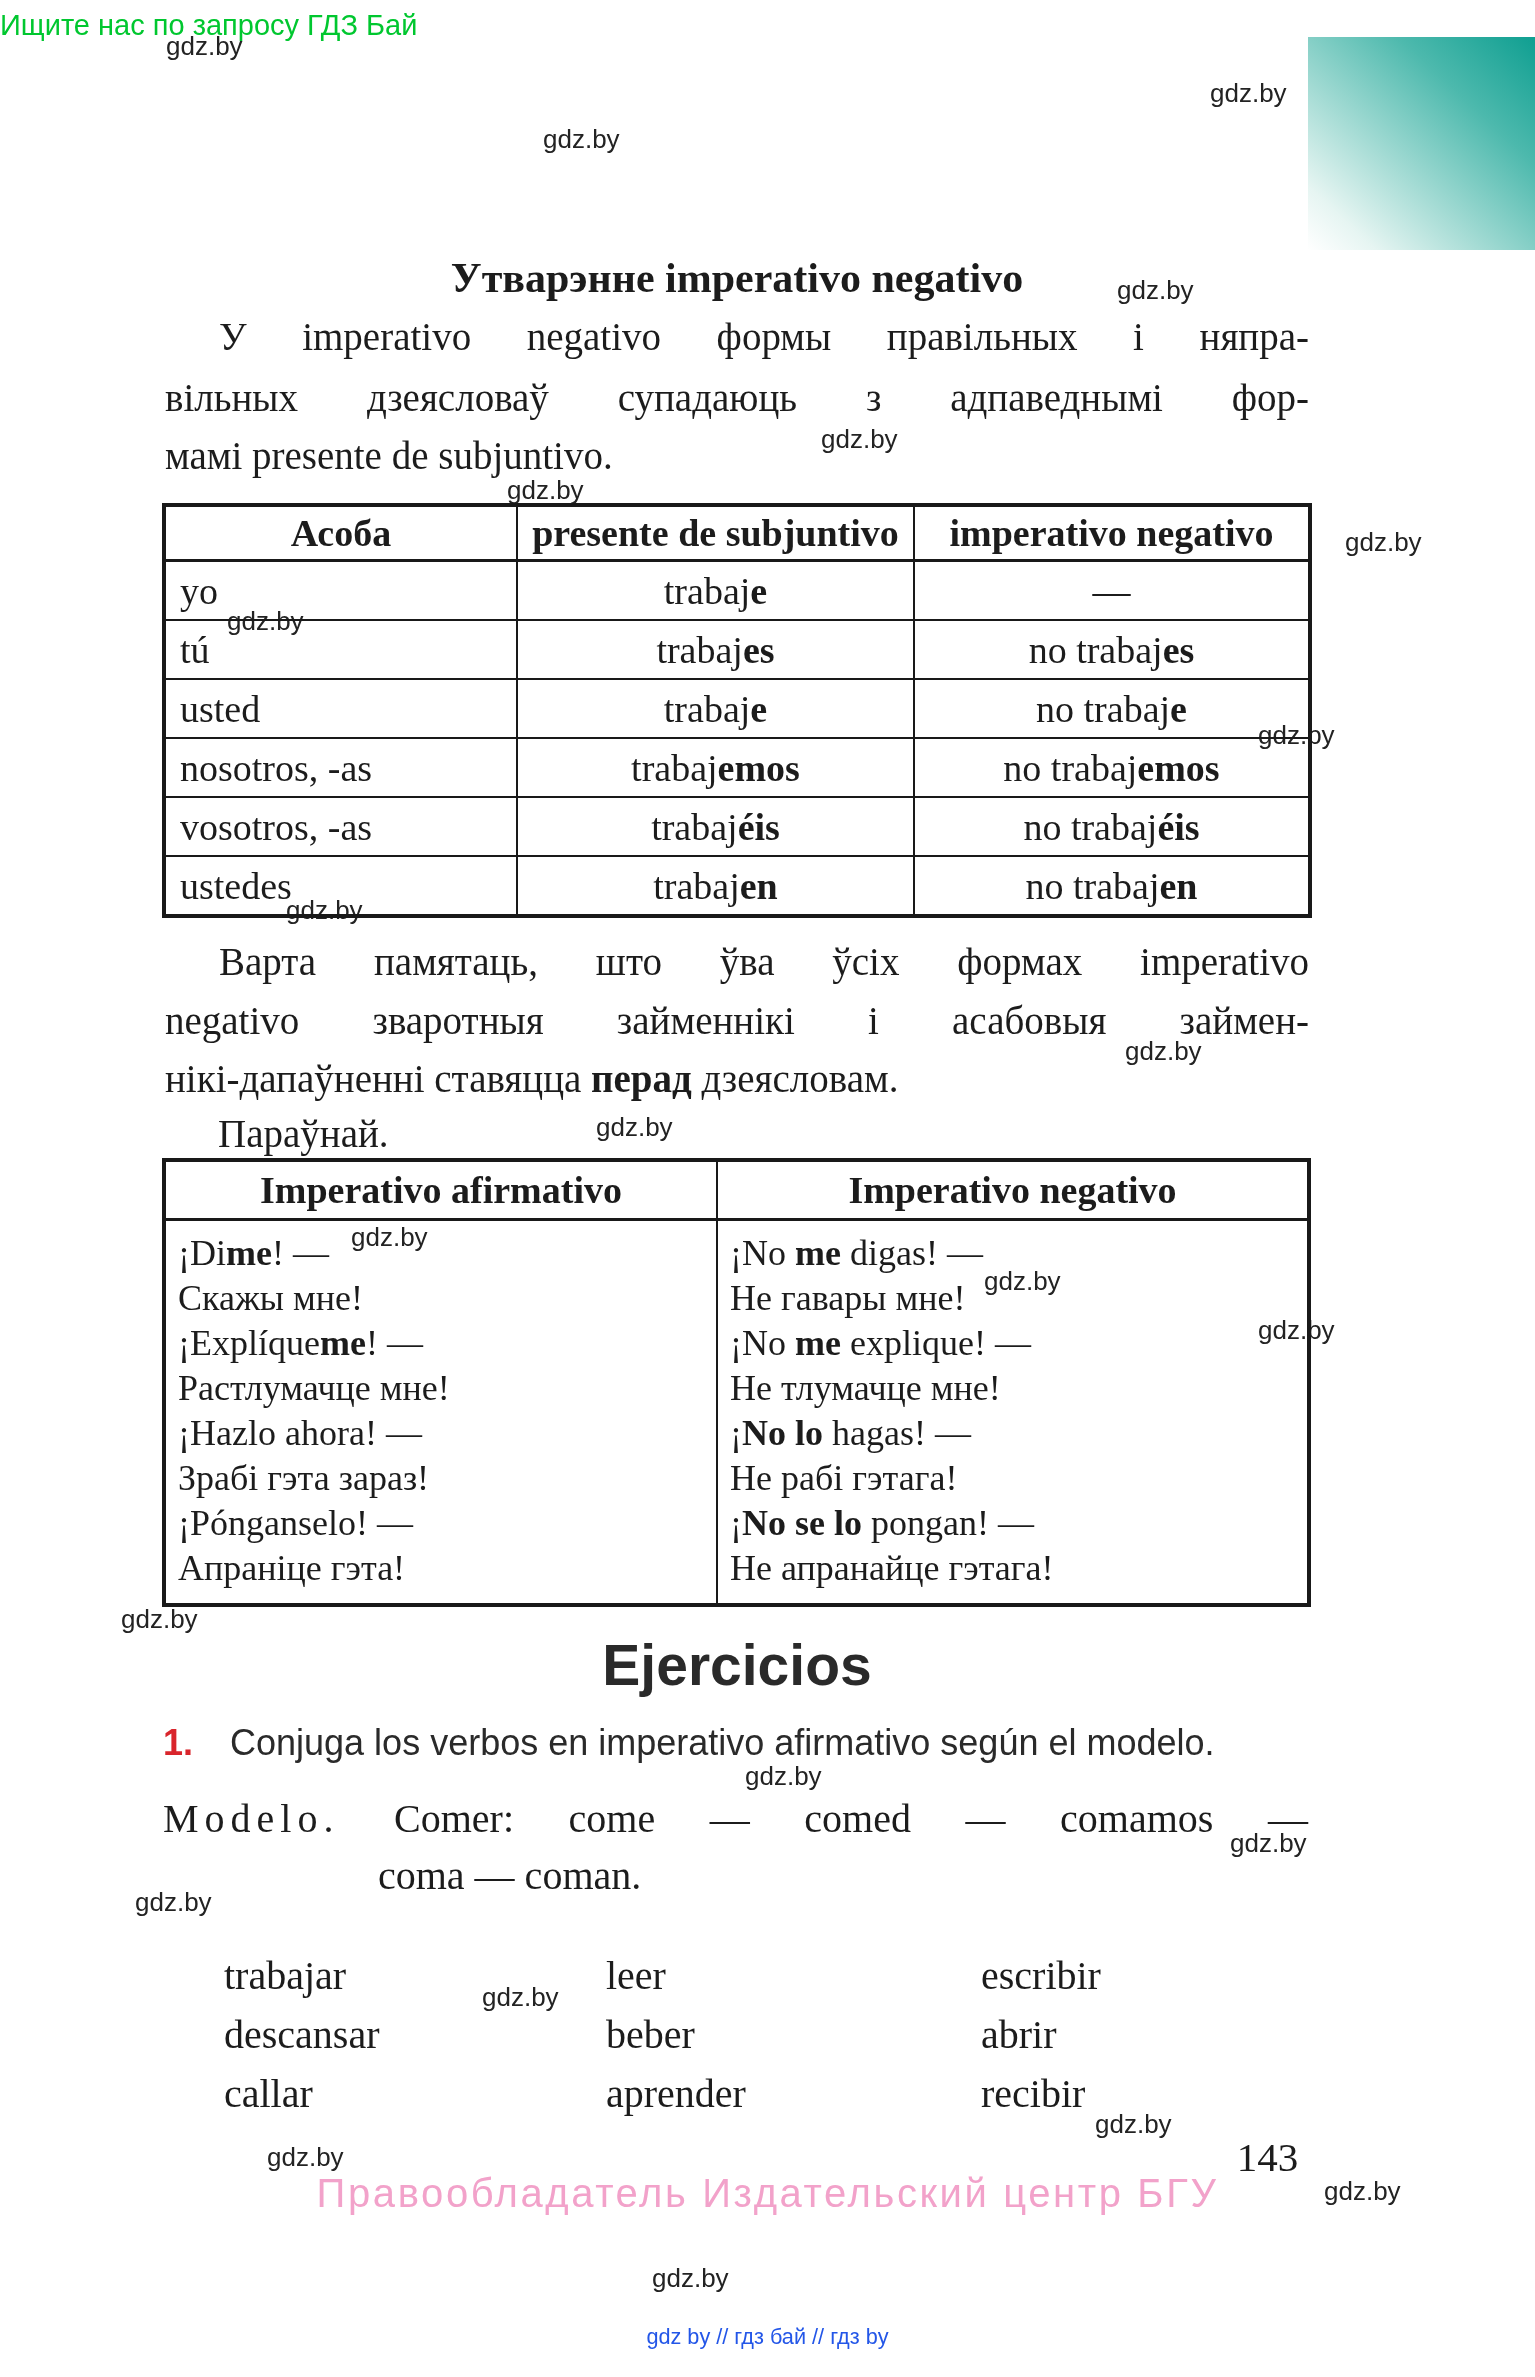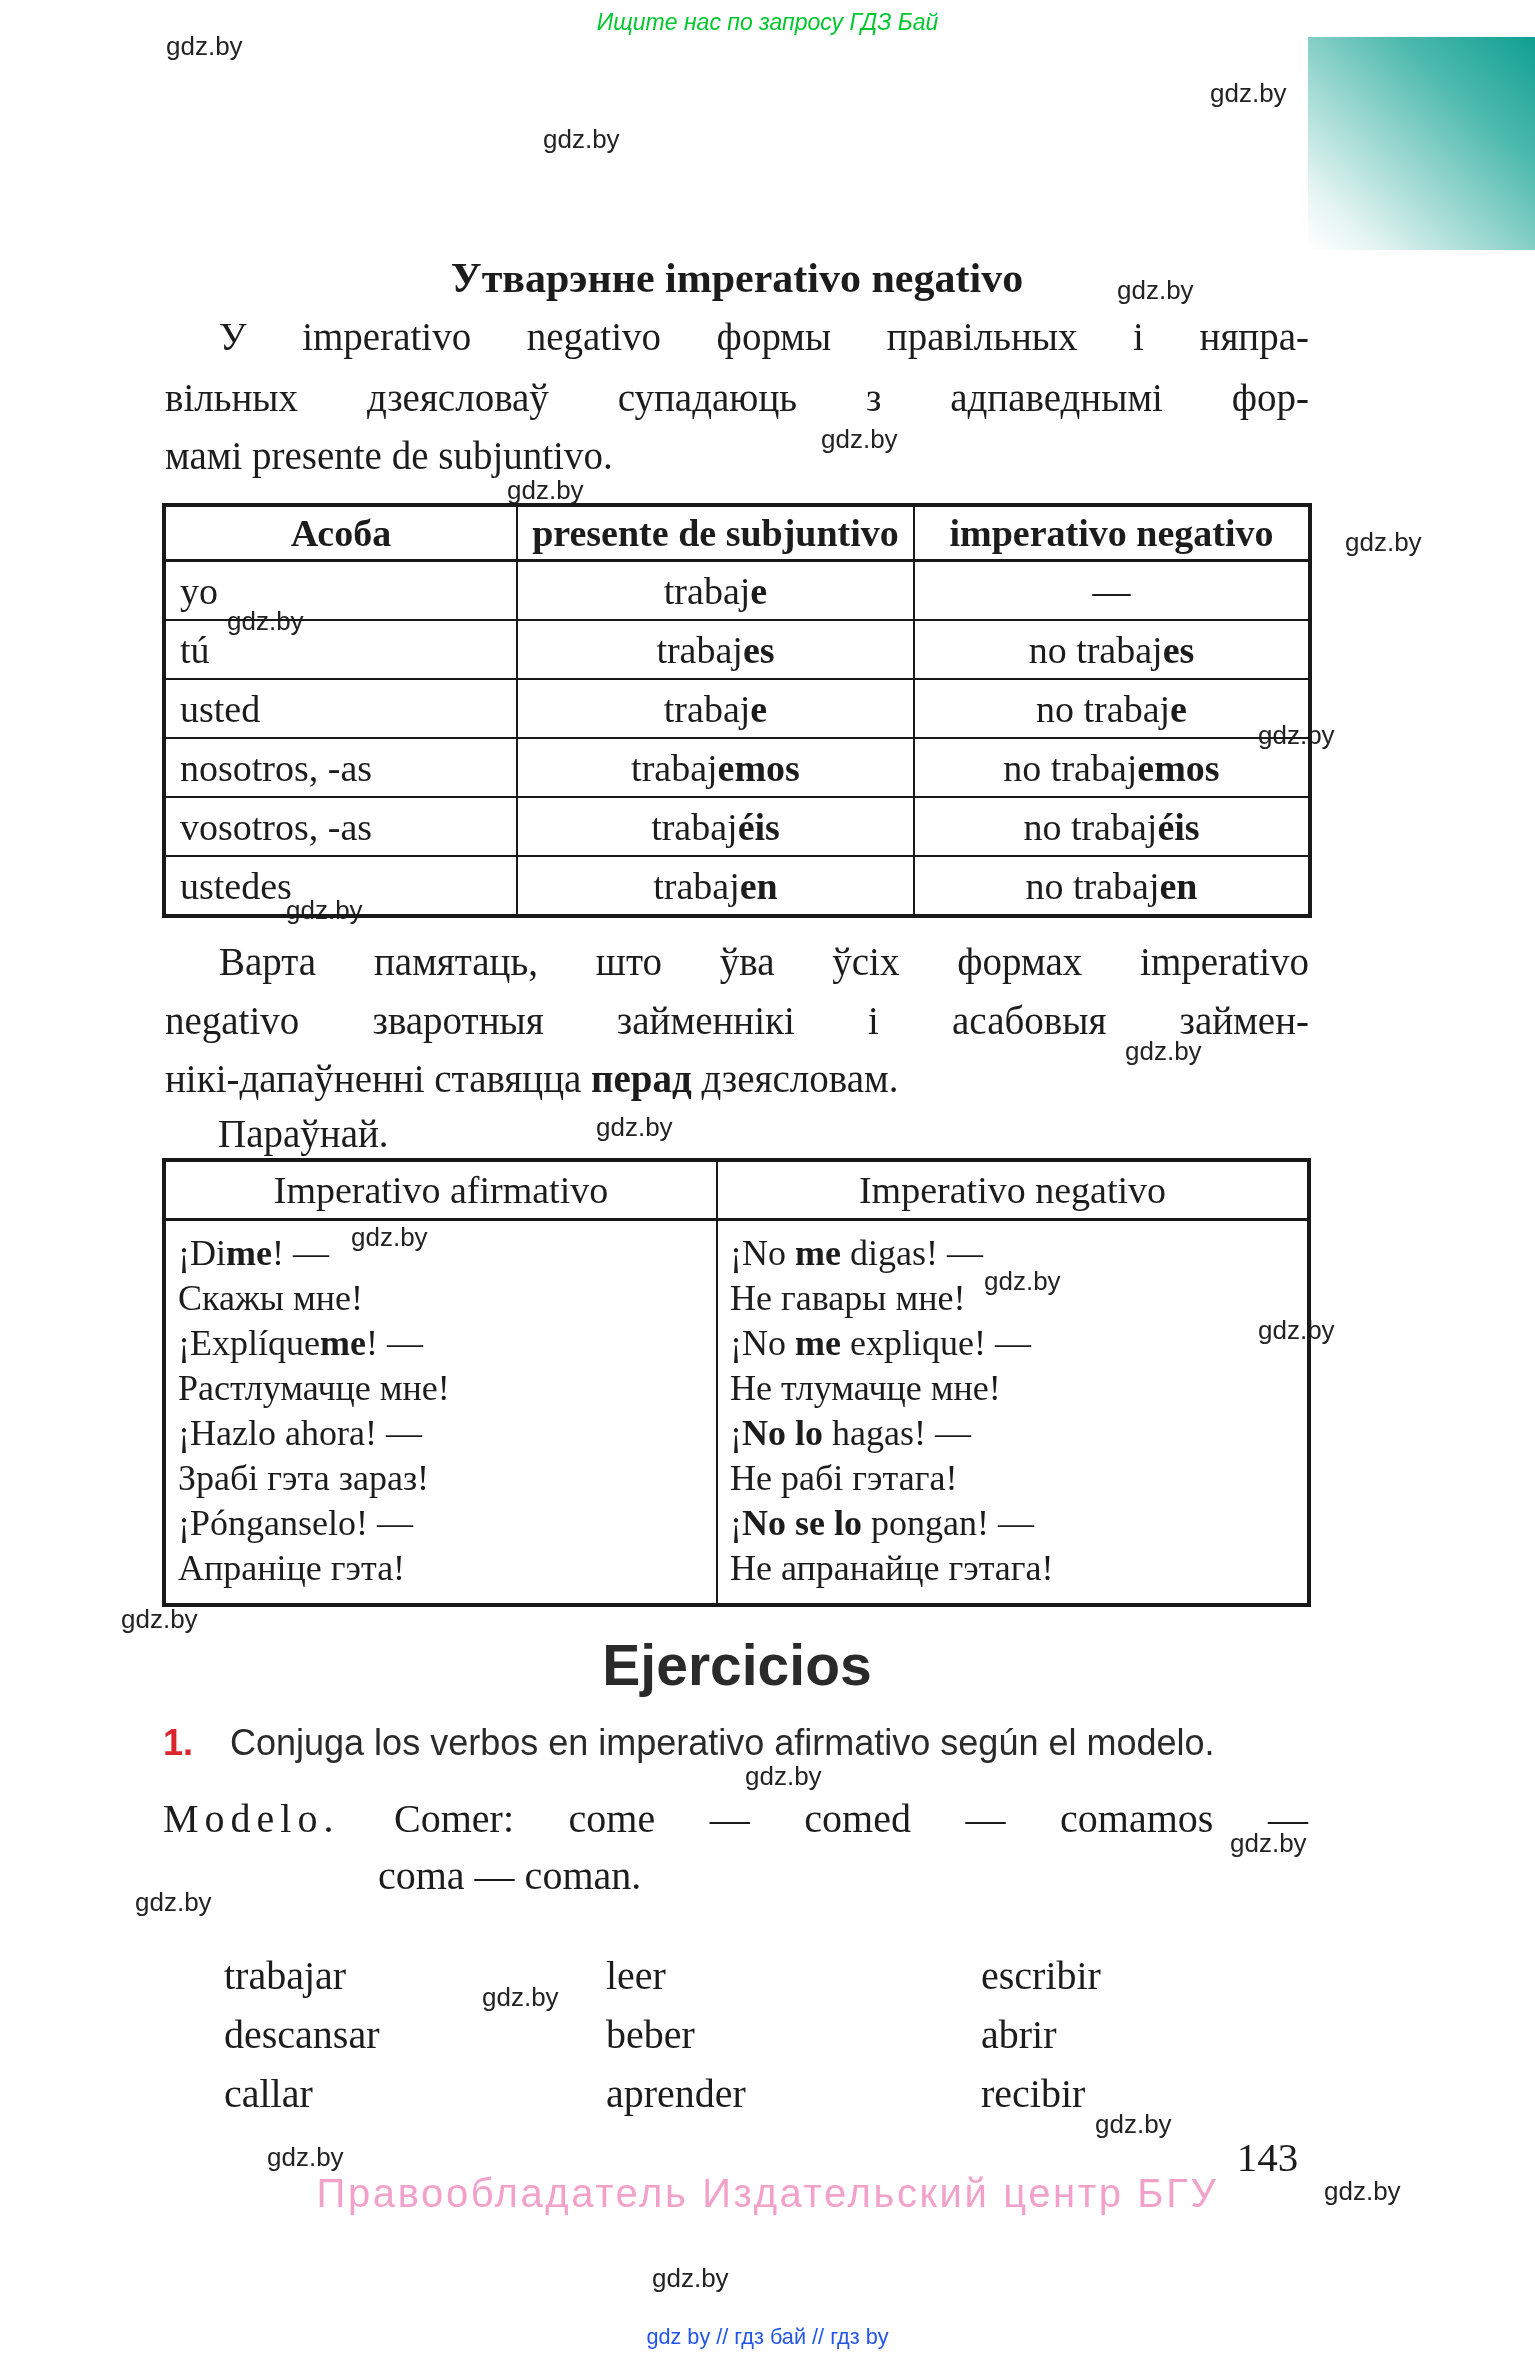--- a/index.html
+++ b/index.html
@@ -11,24 +11,22 @@
     font-family:"Liberation Serif","DejaVu Serif",serif;
     color:#1c1c1c;
   }
   .abs{position:absolute;}
   .sans{font-family:"Liberation Sans","DejaVu Sans",sans-serif;}
   .nowrap{white-space:nowrap;}
 
   
   .top-banner{
     left:0;top:8.7px;width:100%;
-    text-align:center;
-    font-size:23px;
+    font-size:29px;
     color:var(--green_banner,#00c72f);
-    font-style:italic;
   }
   .wm{
     position:absolute;
     font-family:"Liberation Sans","DejaVu Sans",sans-serif;
     font-size:26px;line-height:26px;
     color:#232323;
     white-space:nowrap;
   }
   .teal-corner{
     right:0;top:37px;width:227px;height:213px;
@@ -68,21 +66,21 @@
   #table2{border:4.3px solid #191919;}
   #table1 th{
     height:50px;font-size:38px;font-weight:bold;text-align:center;
     border-bottom:3.5px solid #191919;
     margin-top:45px;
   }
   #table1 td{height:55px;font-size:38px;}
   #table1 td.pers{text-align:left;padding-left:14px;}
   #table1 td.c{text-align:center;}
   #table2 th{
-    height:54px;font-size:38px;font-weight:normal;text-align:center;
+    height:54px;font-size:38px;font-weight:bold;text-align:center;
     border-bottom:3.5px solid #191919;
   }
   #table2 td{vertical-align:top;padding:10.4px 0 12px 12px;}
   .t2line{font-size:36px;line-height:45px;white-space:nowrap;}
 
   
   .ej-heading{
     left:165px;top:1632px;width:1144px;
     text-align:center;font-weight:bold;font-size:57px;
     color:#2a2a2a;

